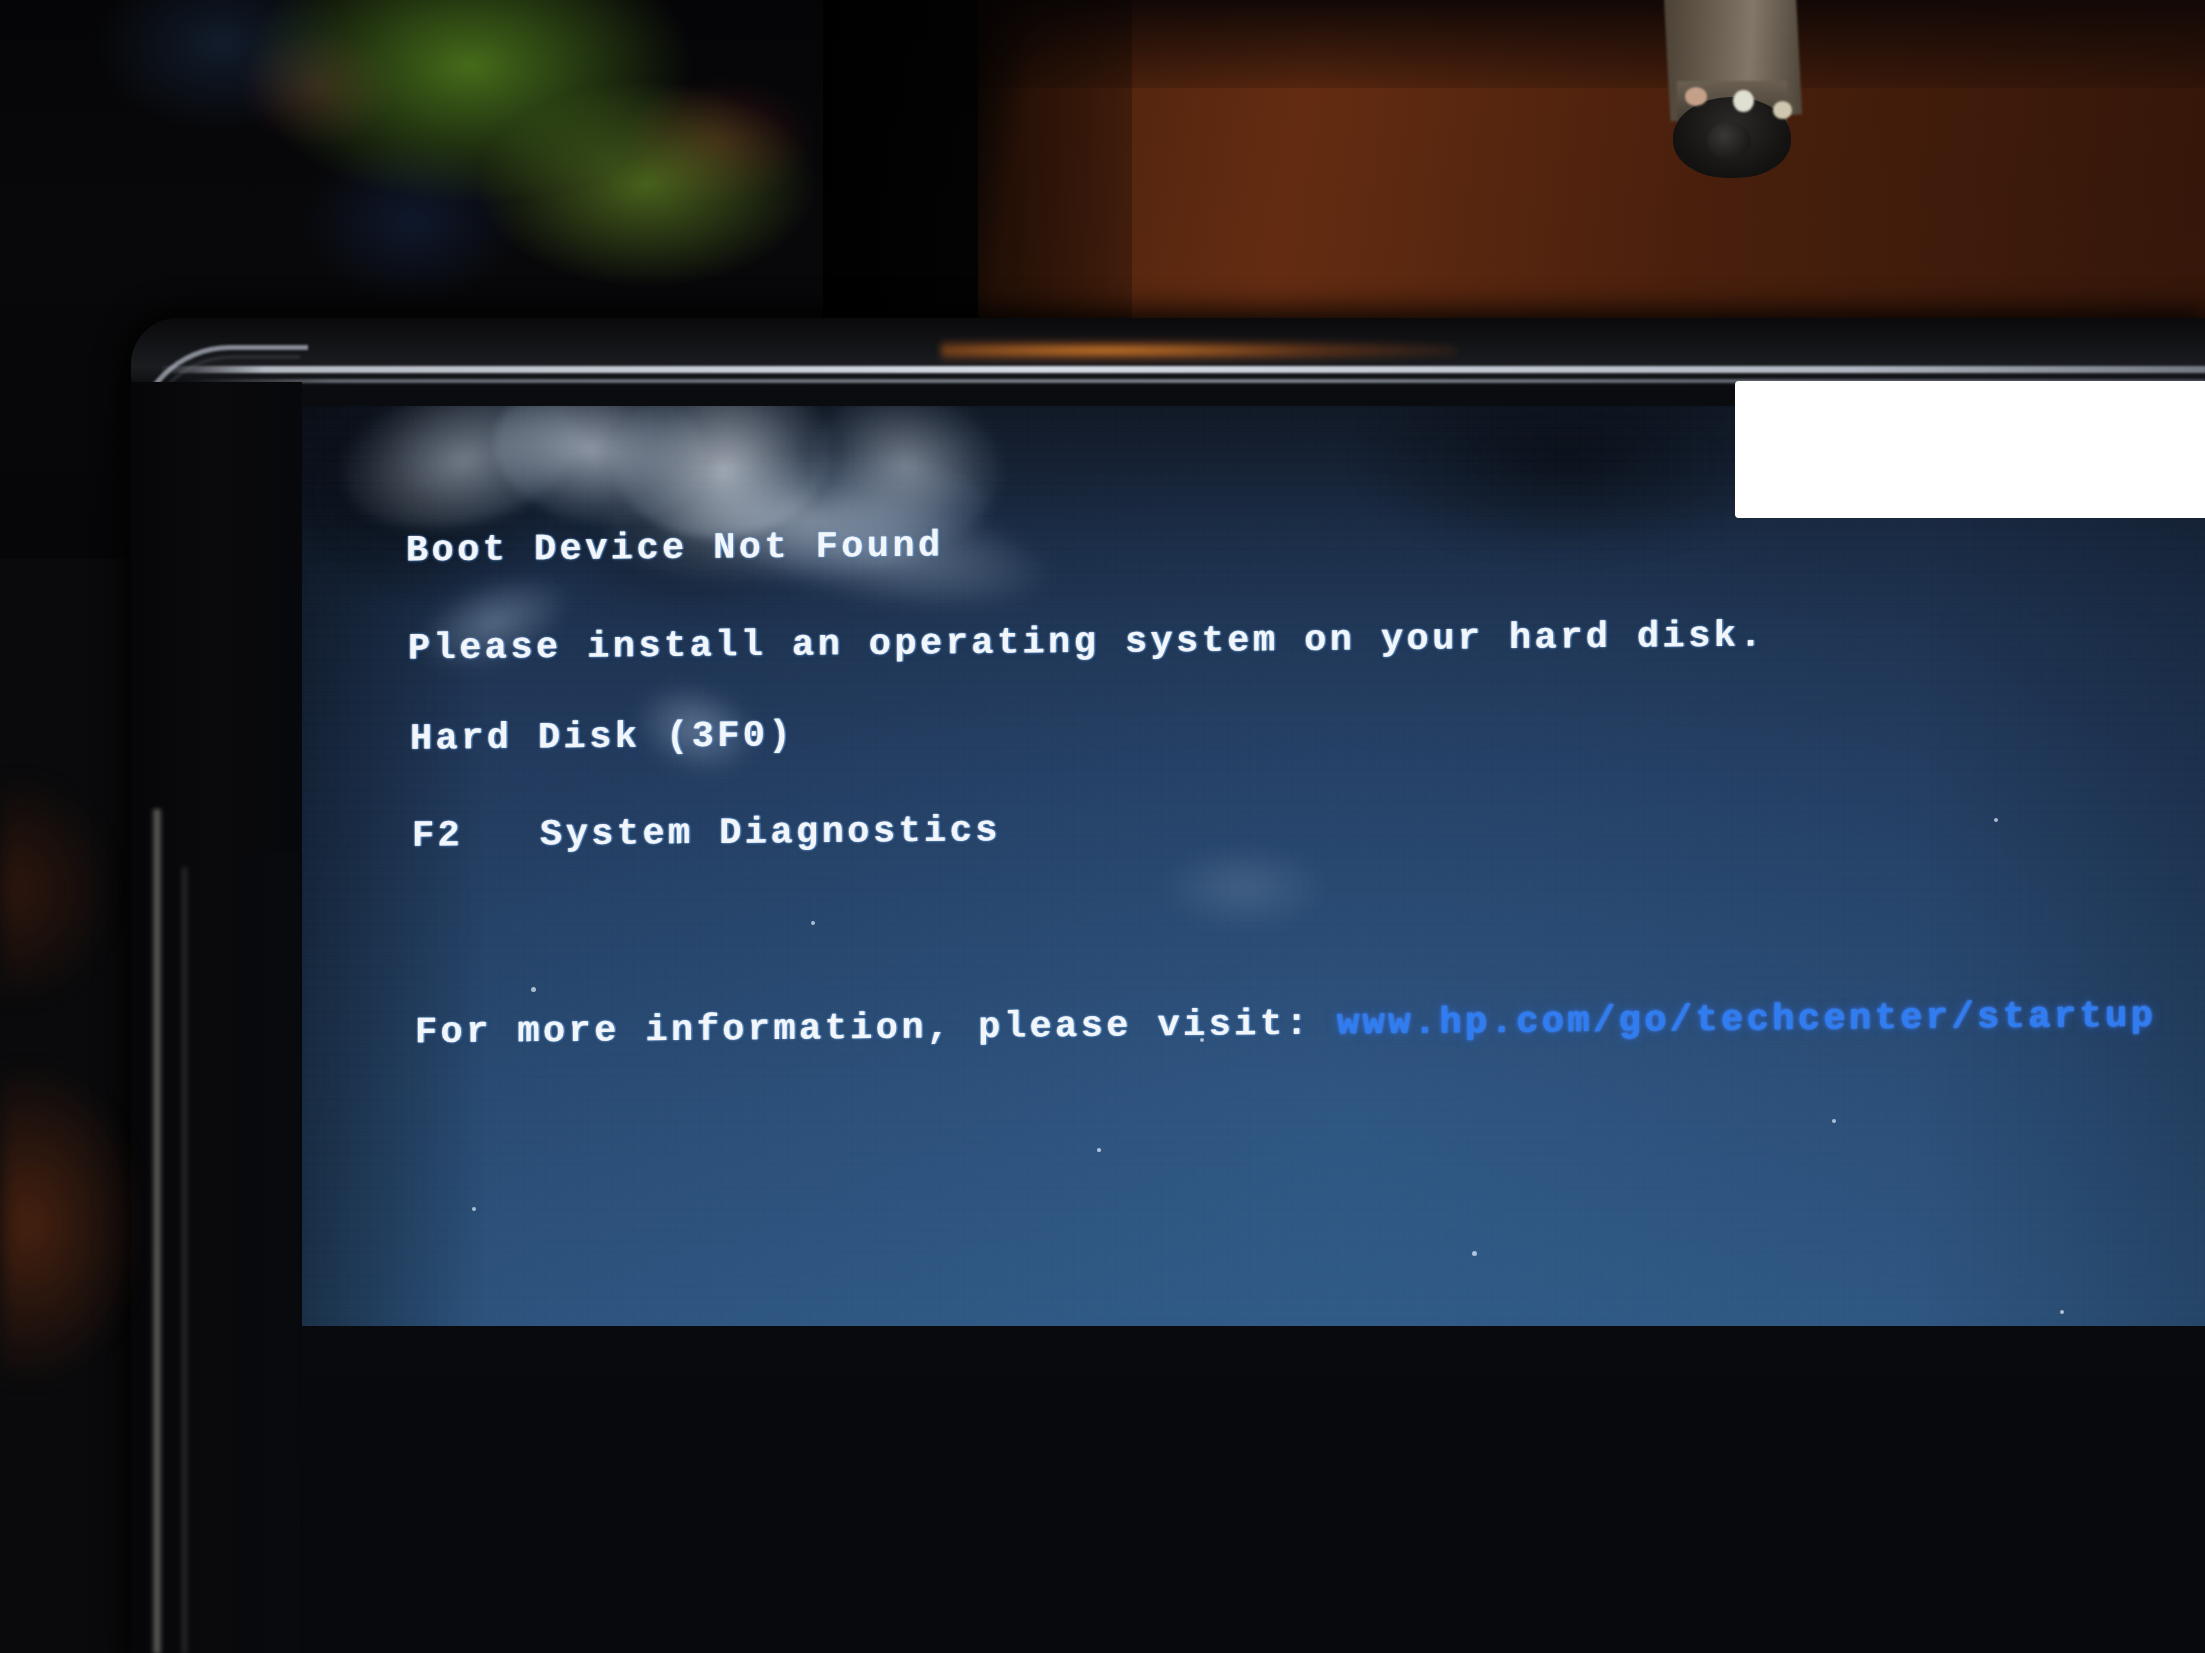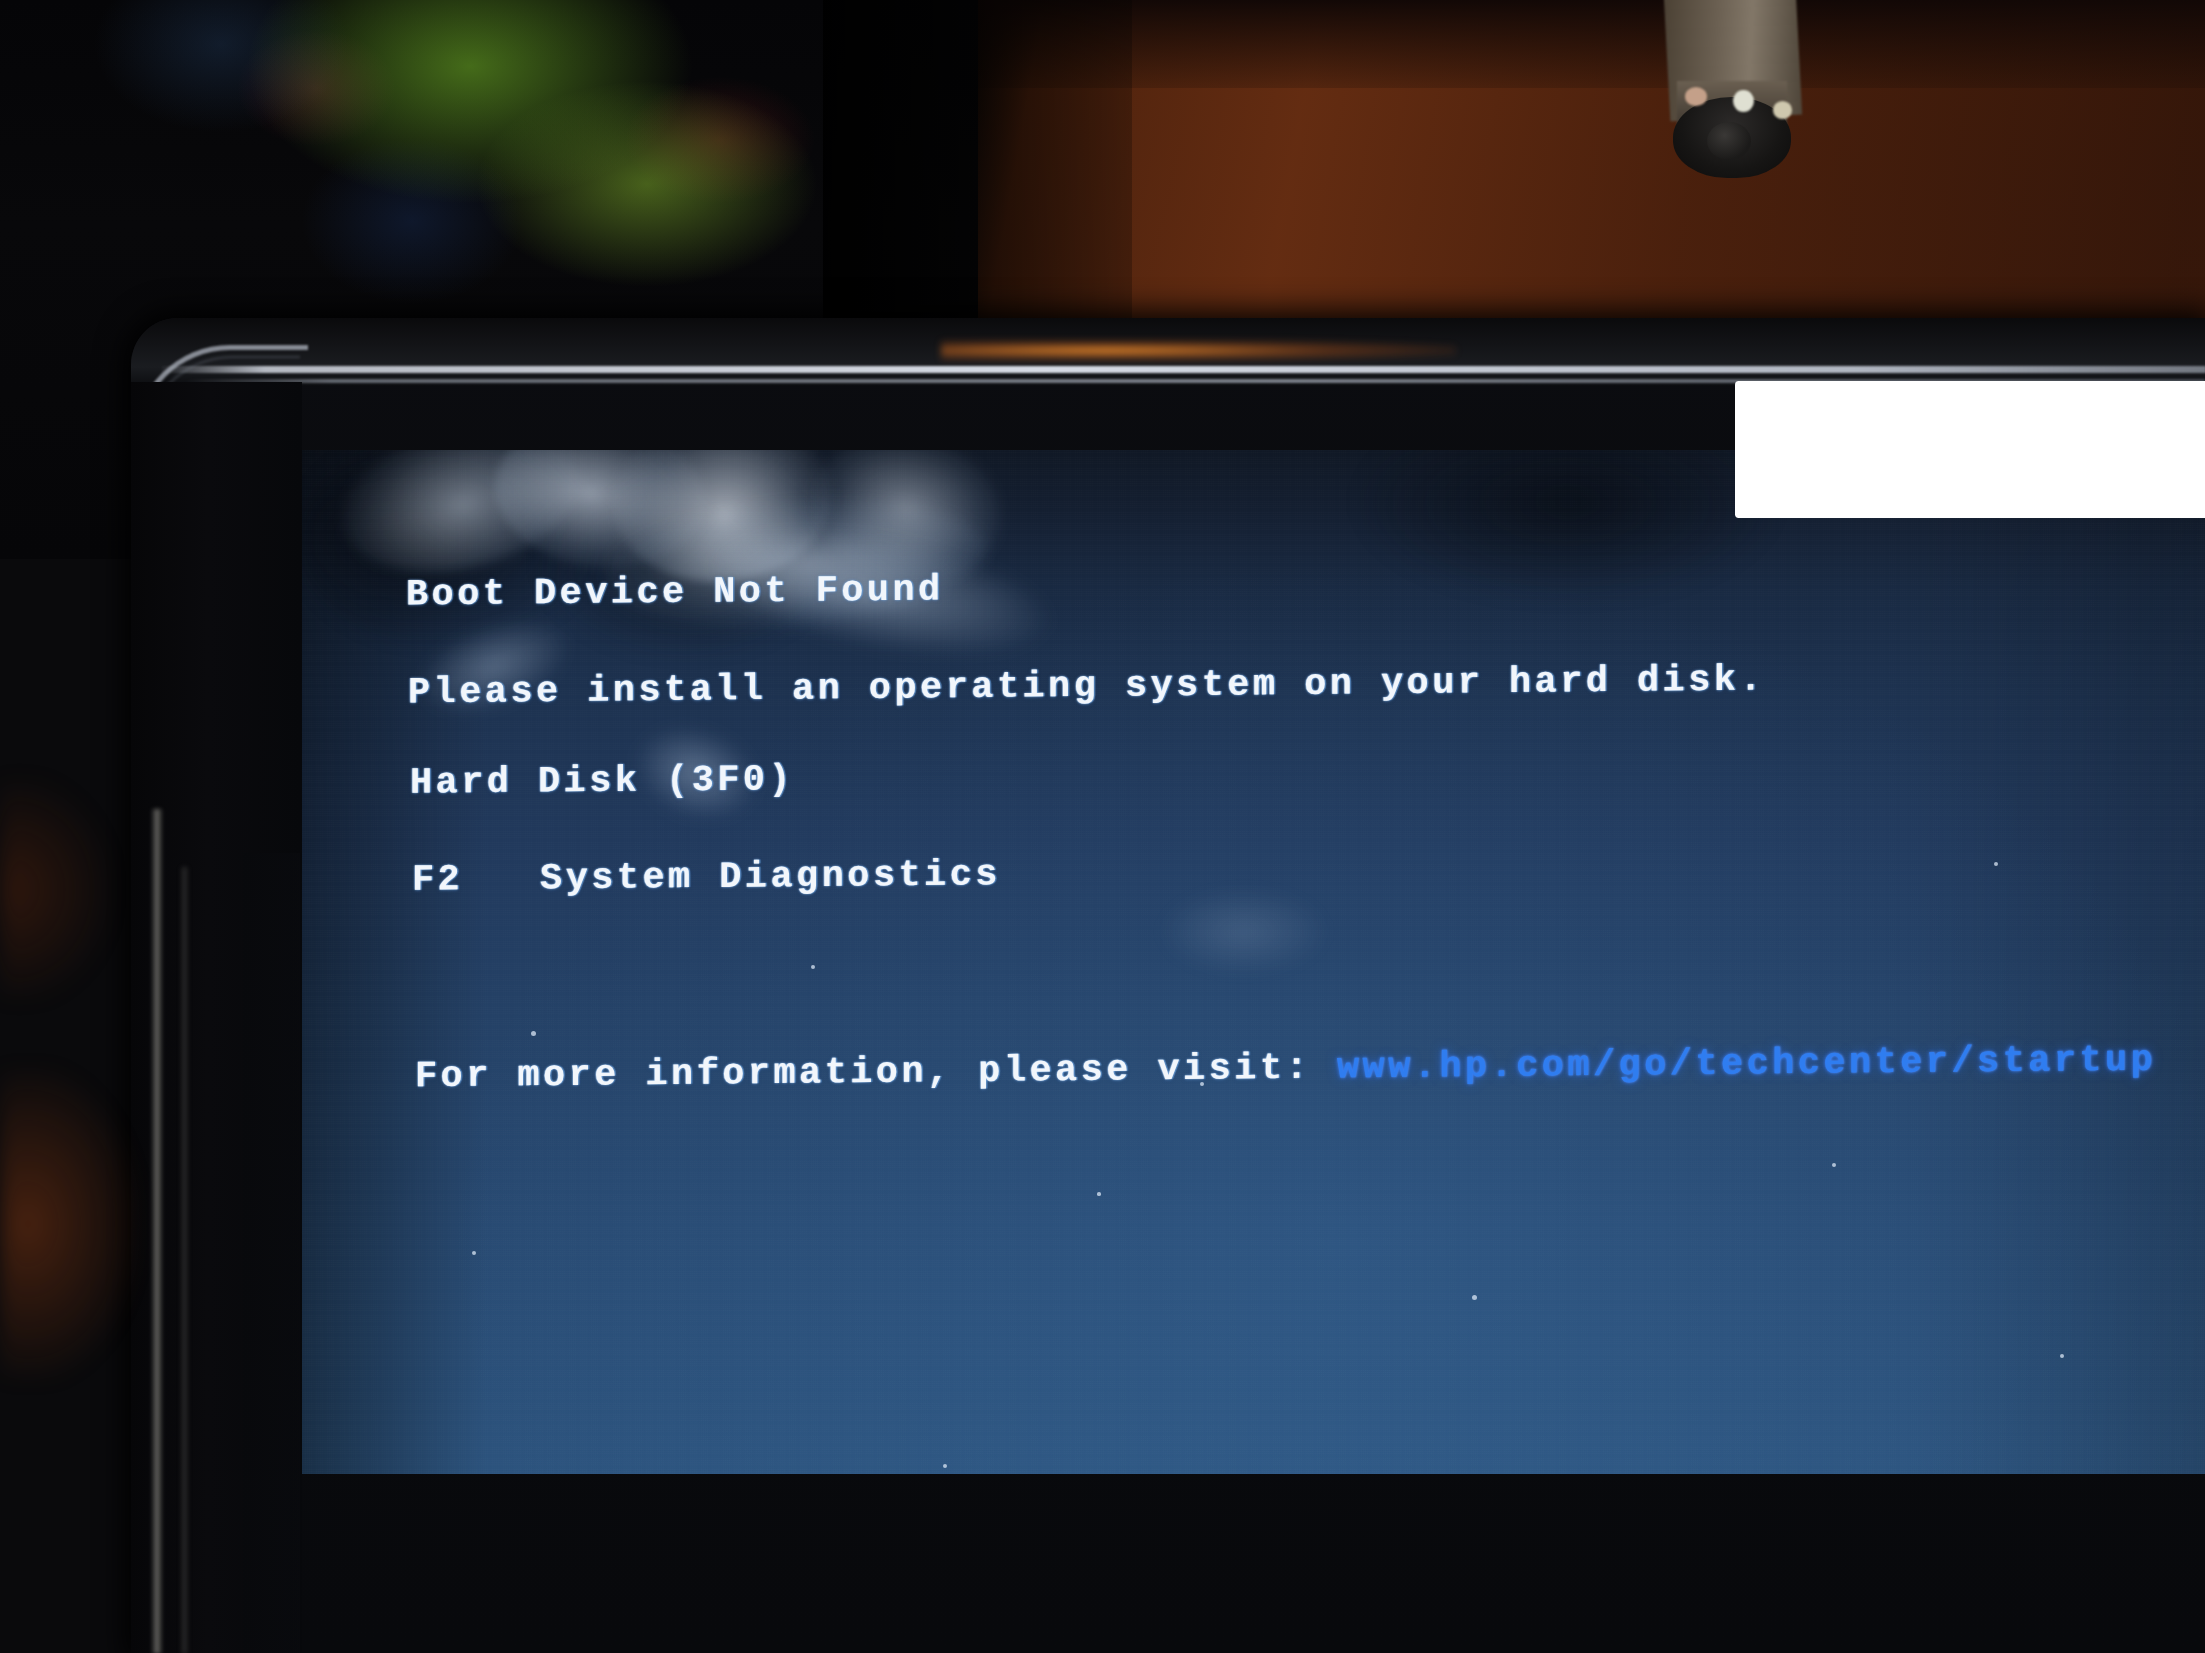--- a/index.html
+++ b/index.html
@@ -168,25 +168,24 @@
     left: 181px; top: 867px;
     width: 7.4px; height: 787px;
     background: linear-gradient(90deg, rgba(0,0,0,0), rgba(160,158,150,0.3), rgba(0,0,0,0));
     filter: blur(2.9px);
   }
 
   
   .screen {
     position: absolute;
     left: 296px; top: 406px;
-    width: 1910px; height: 1024px;
+    width: 1910px; height: 920px;
     background:
       linear-gradient(180deg, #121c2c 0%, #16243a 9%, #1b2e49 20%, #203köp 21%, #20395a 36%, #234166 55%, #27496f 75%, #2b5078 100%);
     overflow: hidden;
-    margin-top: 44px;
   }
   .screen-grad {
     position: absolute;
     inset: 0;
     background: linear-gradient(180deg,
       #101825 0%,
       #141f31 6%,
       #192a43 14%,
       #1d3250 24%,
       #21395c 38%,

